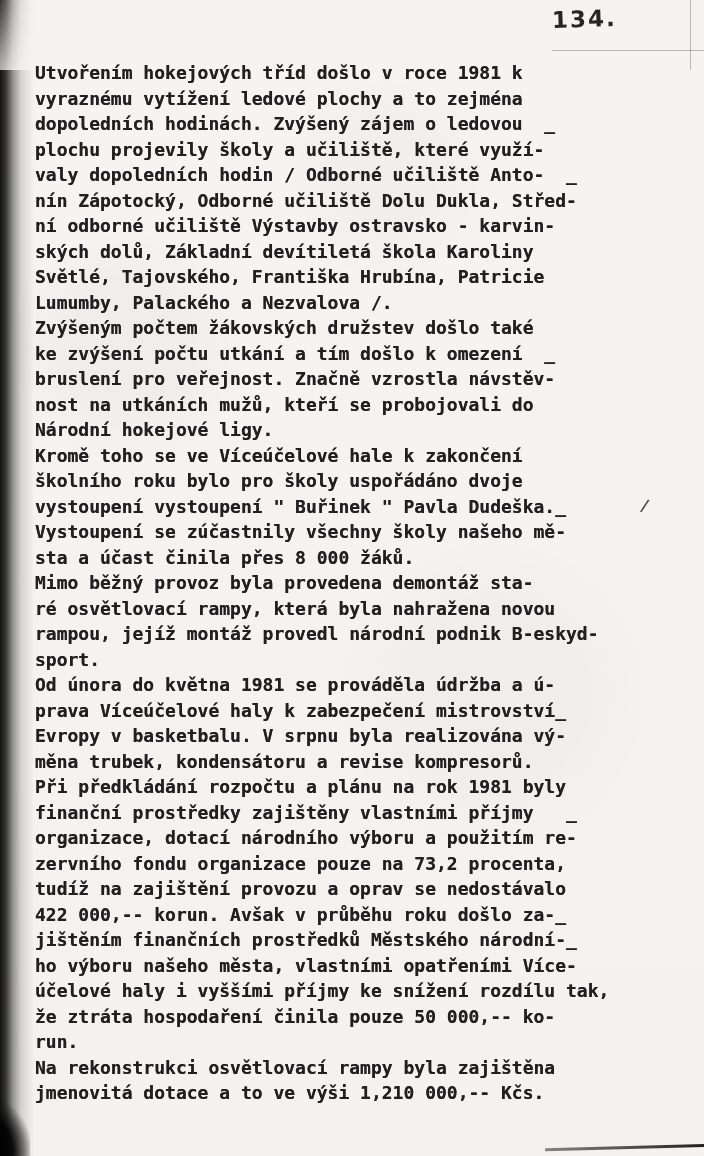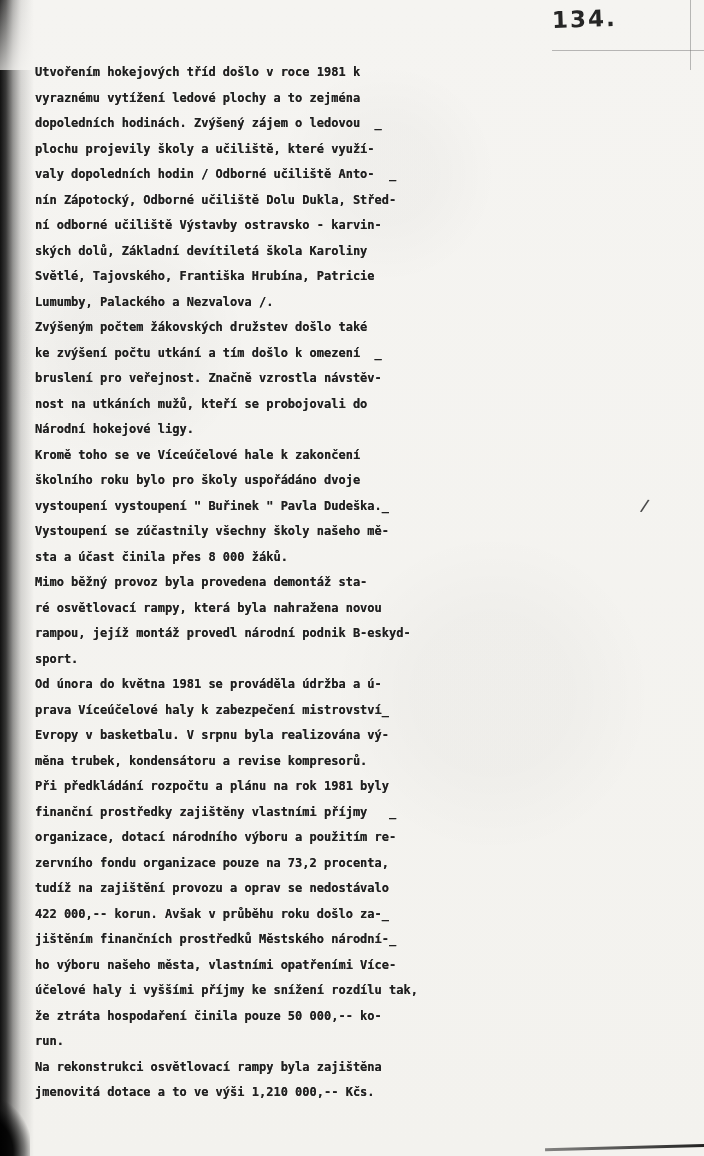--- a/index.html
+++ b/index.html
@@ -44,21 +44,21 @@
   }
   .page-number{
     position:absolute;left:552px;top:6px;
     font-family:"DejaVu Sans","Liberation Sans",sans-serif;
     font-size:23px;font-weight:bold;color:#262626;
     transform:rotate(-2deg);
     letter-spacing:2px;
   }
   .text-block{
     position:absolute;left:35px;top:60px;width:650px;
-    font-size:12px;font-weight:bold;color:#202020;
+    font-size:18px;font-weight:bold;color:#202020;
     line-height:25.5px;
     white-space:pre;
     text-shadow:0 0 0.6px rgba(20,20,20,0.7);
   }
   .line{height:25.5px;overflow:visible;}
   .stray-slash{
     position:absolute;left:640px;top:496px;
     font-size:16px;color:#4a4a4a;font-weight:bold;
     transform:rotate(8deg);
   }

